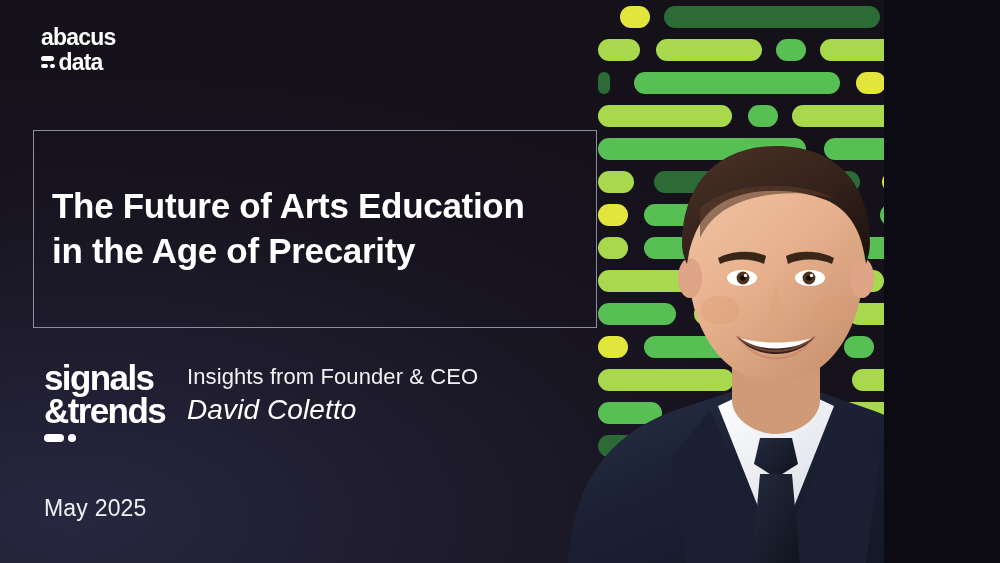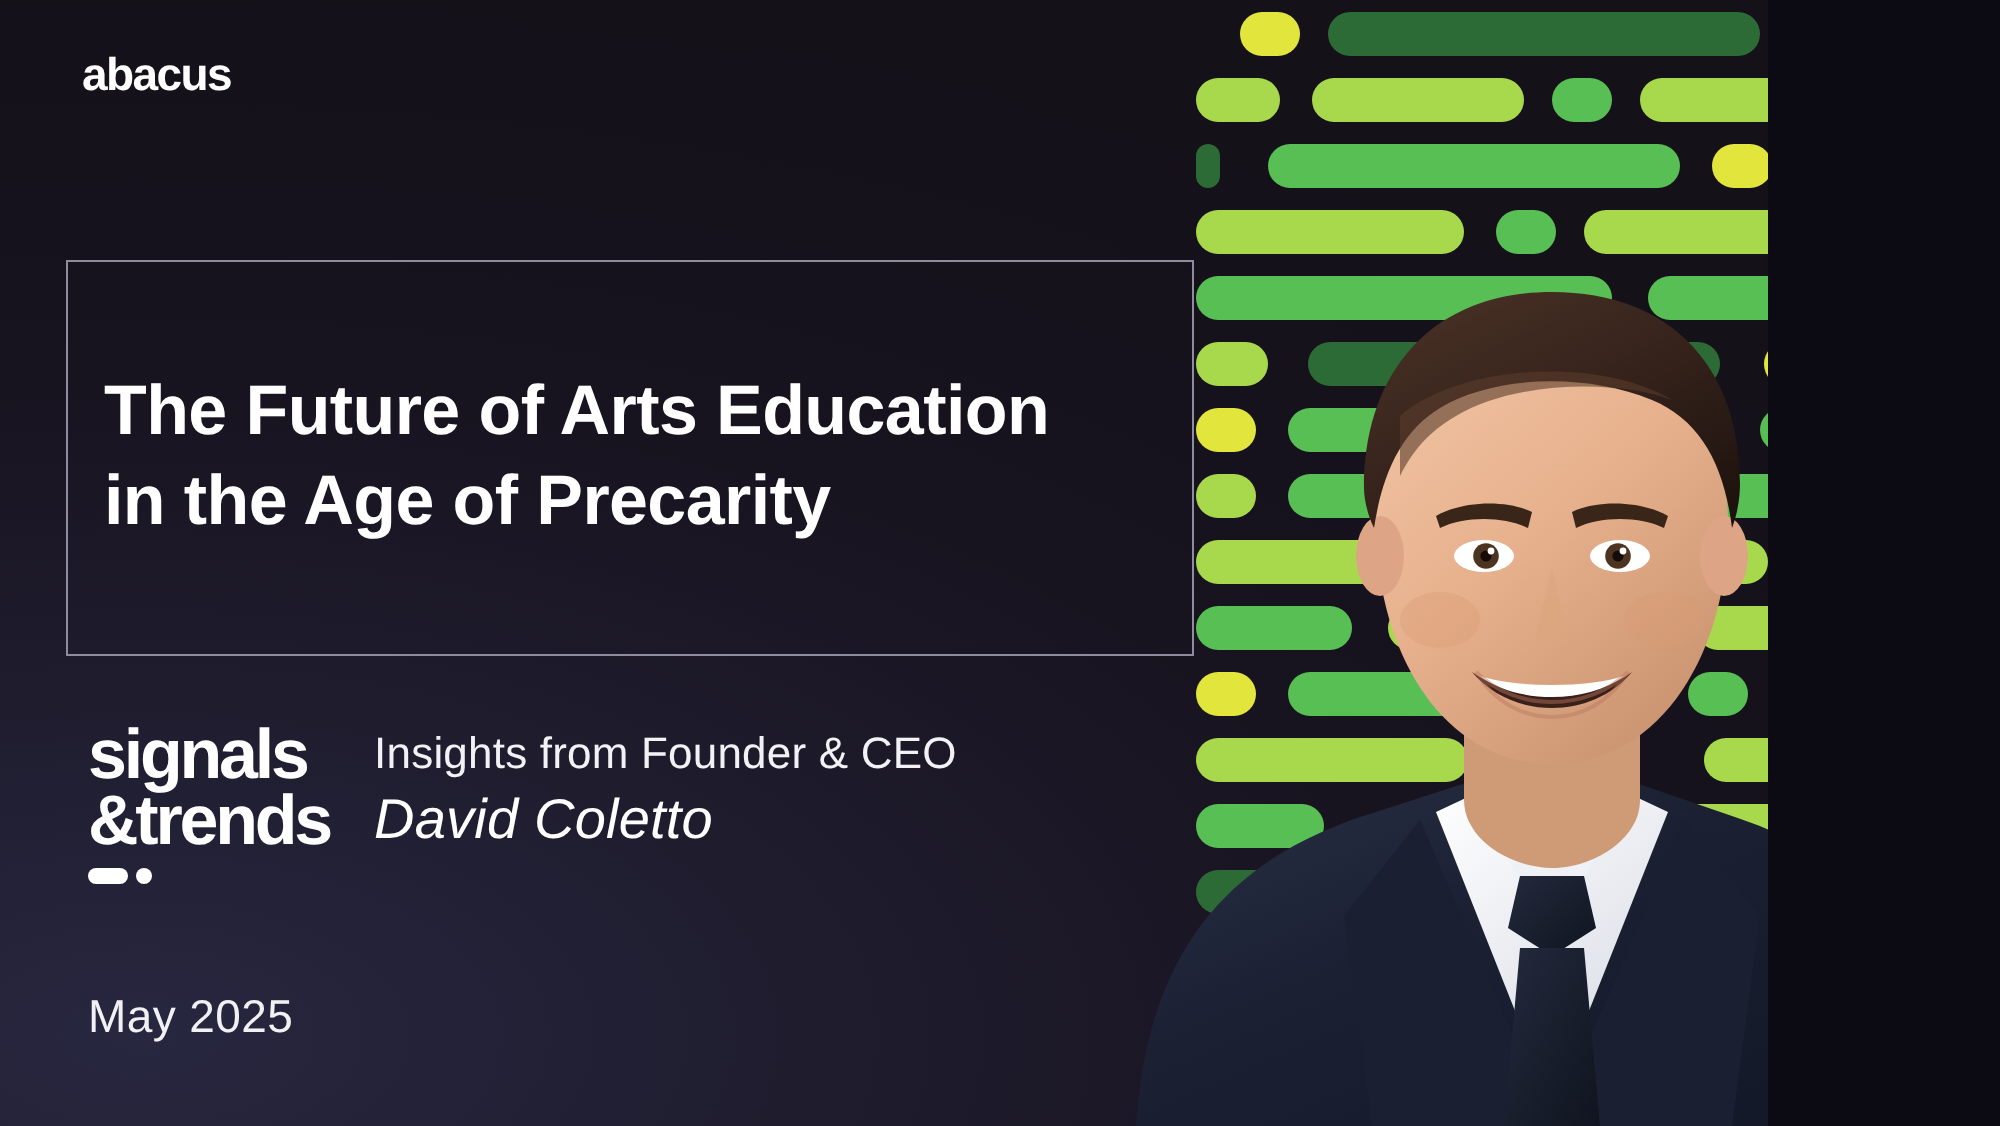--- a/index.html
+++ b/index.html
@@ -245,20 +245,32 @@
       <div class="bar" style="left: 336px; top: 435px; width: 56px; height: 22px; background: rgb(168, 217, 77);"></div>
       <div class="bar" style="left: 232px; top: 468px; width: 134px; height: 22px; background: rgb(87, 191, 84);"></div>
       <div class="bar" style="left: 382px; top: 468px; width: 30px; height: 22px; background: rgb(226, 230, 60);"></div>
       <div class="bar" style="left: 252px; top: 501px; width: 30px; height: 22px; background: rgb(87, 191, 84);"></div>
       <div class="bar" style="left: 300px; top: 501px; width: 110px; height: 22px; background: rgb(168, 217, 77);"></div>
       <div class="bar" style="left: 330px; top: 534px; width: 96px; height: 22px; background: rgb(87, 191, 84);"></div>
     </div>
 
   <div id="logo">
     <div class="wordmark-top">abacus</div>
+    <div class="wordmark-bot">
+      <span class="abacus-mark">
+        <span class="mark-row">
+            <span class="dash"></span>
+          </span>
+        <span class="mark-row">
+            <span class="dash short"></span>
+            <span class="dot"></span>
+          </span>
+      </span>
+      <span class="txt">data</span>
+    </div>
   </div>
 
   <div id="title-box">
     <div id="title-text">
       <span class="line">The Future of Arts Education</span>
       <span class="line">in the Age of Precarity</span>
     </div>
   </div>
 
   <div id="lockup">

